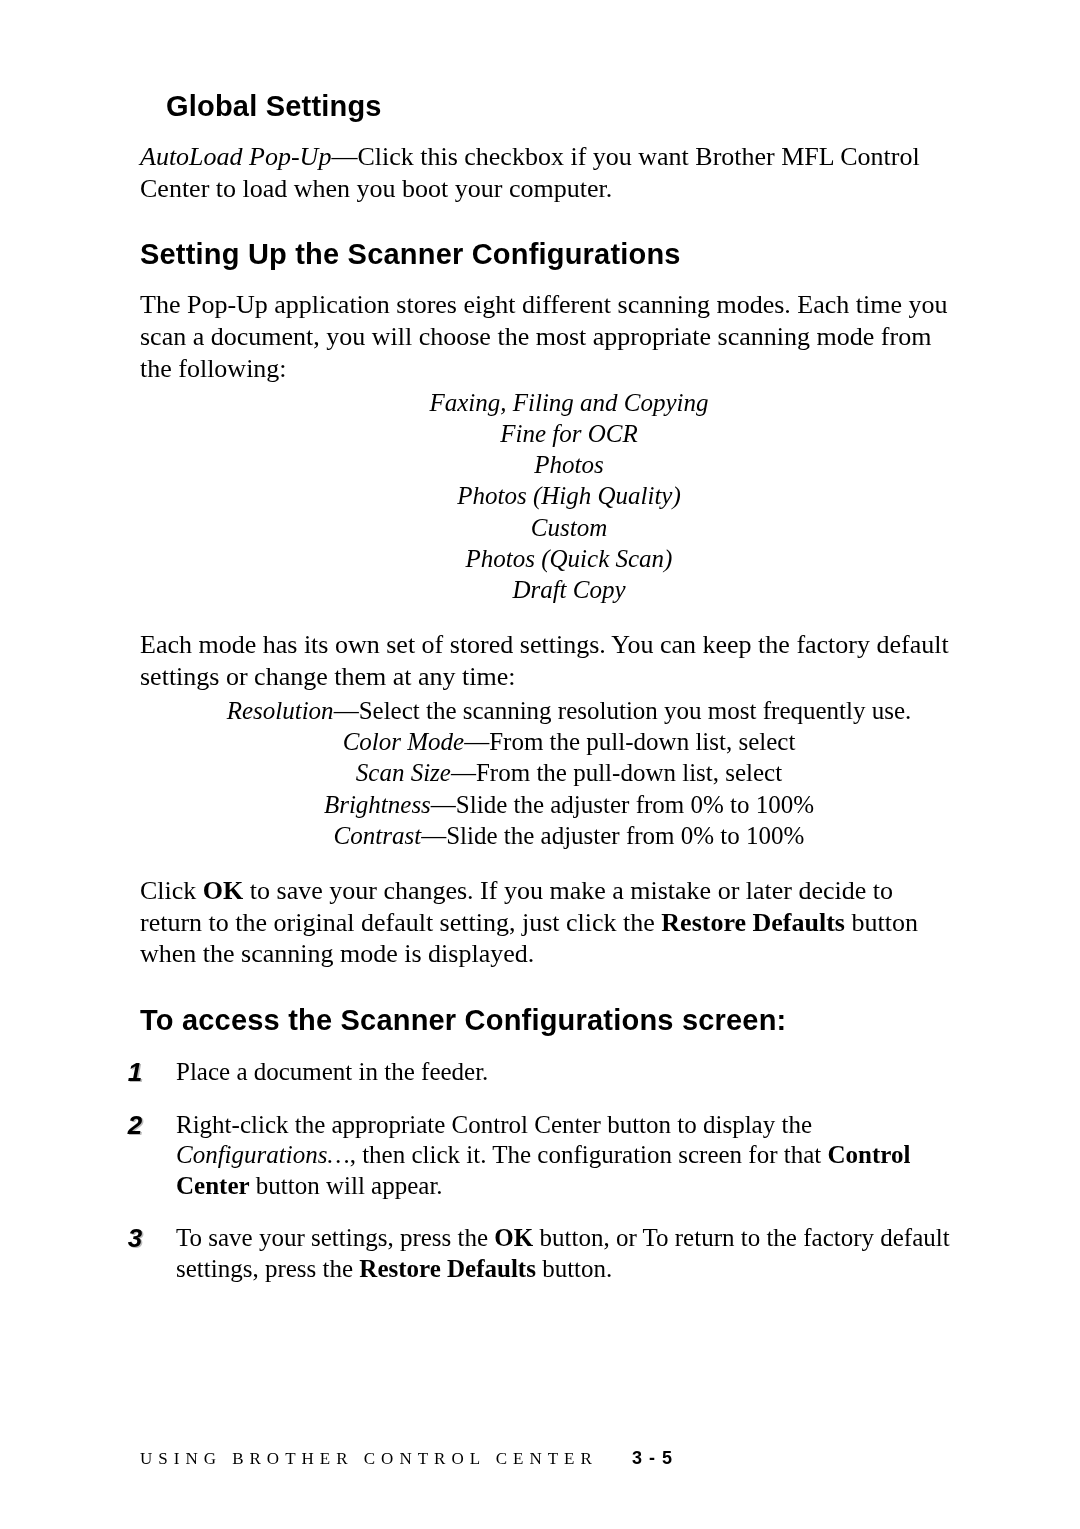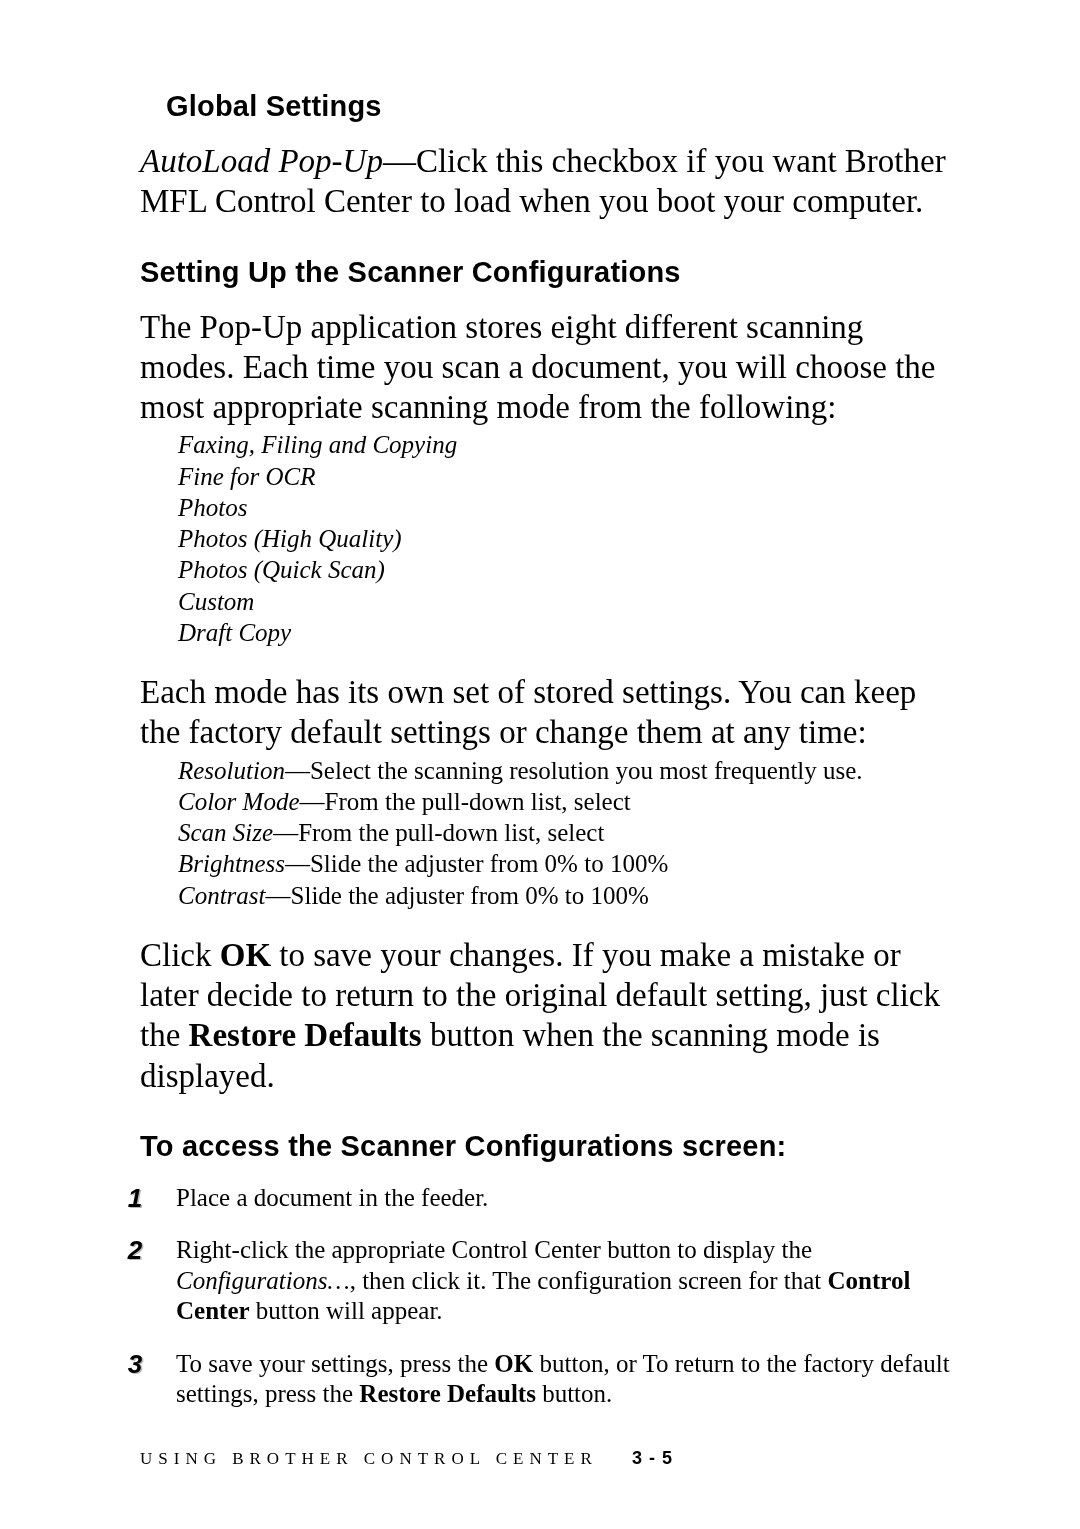--- a/index.html
+++ b/index.html
@@ -18,30 +18,31 @@
   }
   h2 {
     font-family: Helvetica, Arial, sans-serif;
     font-weight: bold;
     font-size: 29px;
     margin: 0 0 18px 0;
     letter-spacing: 0.2px;
   }
   .section-gap { margin-top: 34px; }
   p {
-    font-size: 33px;
+    font-size: 26px;
     line-height: 1.22;
     margin: 0;
   }
   em, .it { font-style: italic; }
   .bold { font-weight: bold; margin-top: 20px; }
   .indent-block {
     margin: 2px 0 0 38px;
     font-size: 25px;
     line-height: 1.25;
+    text-align: center;
   }
   .mode-list { font-style: italic; }
   .para-gap { margin-top: 24px; }
   .indent-left { }
 
   .step-list {
     margin: 20px 0 0 0;
     padding: 0;
     list-style: none;
   }
@@ -106,22 +107,22 @@
   <h2 class="first-heading-pad">Global Settings</h2>
   <p><em>AutoLoad Pop-Up</em>—Click this checkbox if you want Brother MFL Control Center to load when you boot your computer.</p>
 
   <h2 class="section-gap indent-left">Setting Up the Scanner Configurations</h2>
   <p>The Pop-Up application stores eight different scanning modes. Each time you scan a document, you will choose the most appropriate scanning mode from the following:</p>
   <div class="indent-block mode-list">
       <div>Faxing, Filing and Copying</div>
       <div>Fine for OCR</div>
       <div>Photos</div>
       <div>Photos (High Quality)</div>
+      <div>Custom</div>
       <div>Photos (Quick Scan)</div>
-      <div>Custom</div>
       <div>Draft Copy</div>
     </div>
 
   <p class="para-gap">Each mode has its own set of stored settings. You can keep the factory default settings or change them at any time:</p>
   <div class="indent-block settings-list">
       <div class="sett-item">
       <span class="it">Resolution</span><span>—Select the scanning resolution you most frequently use.</span>
     </div>
       <div class="sett-item">
       <span class="it">Color Mode</span><span>—From the pull-down list, select</span>

